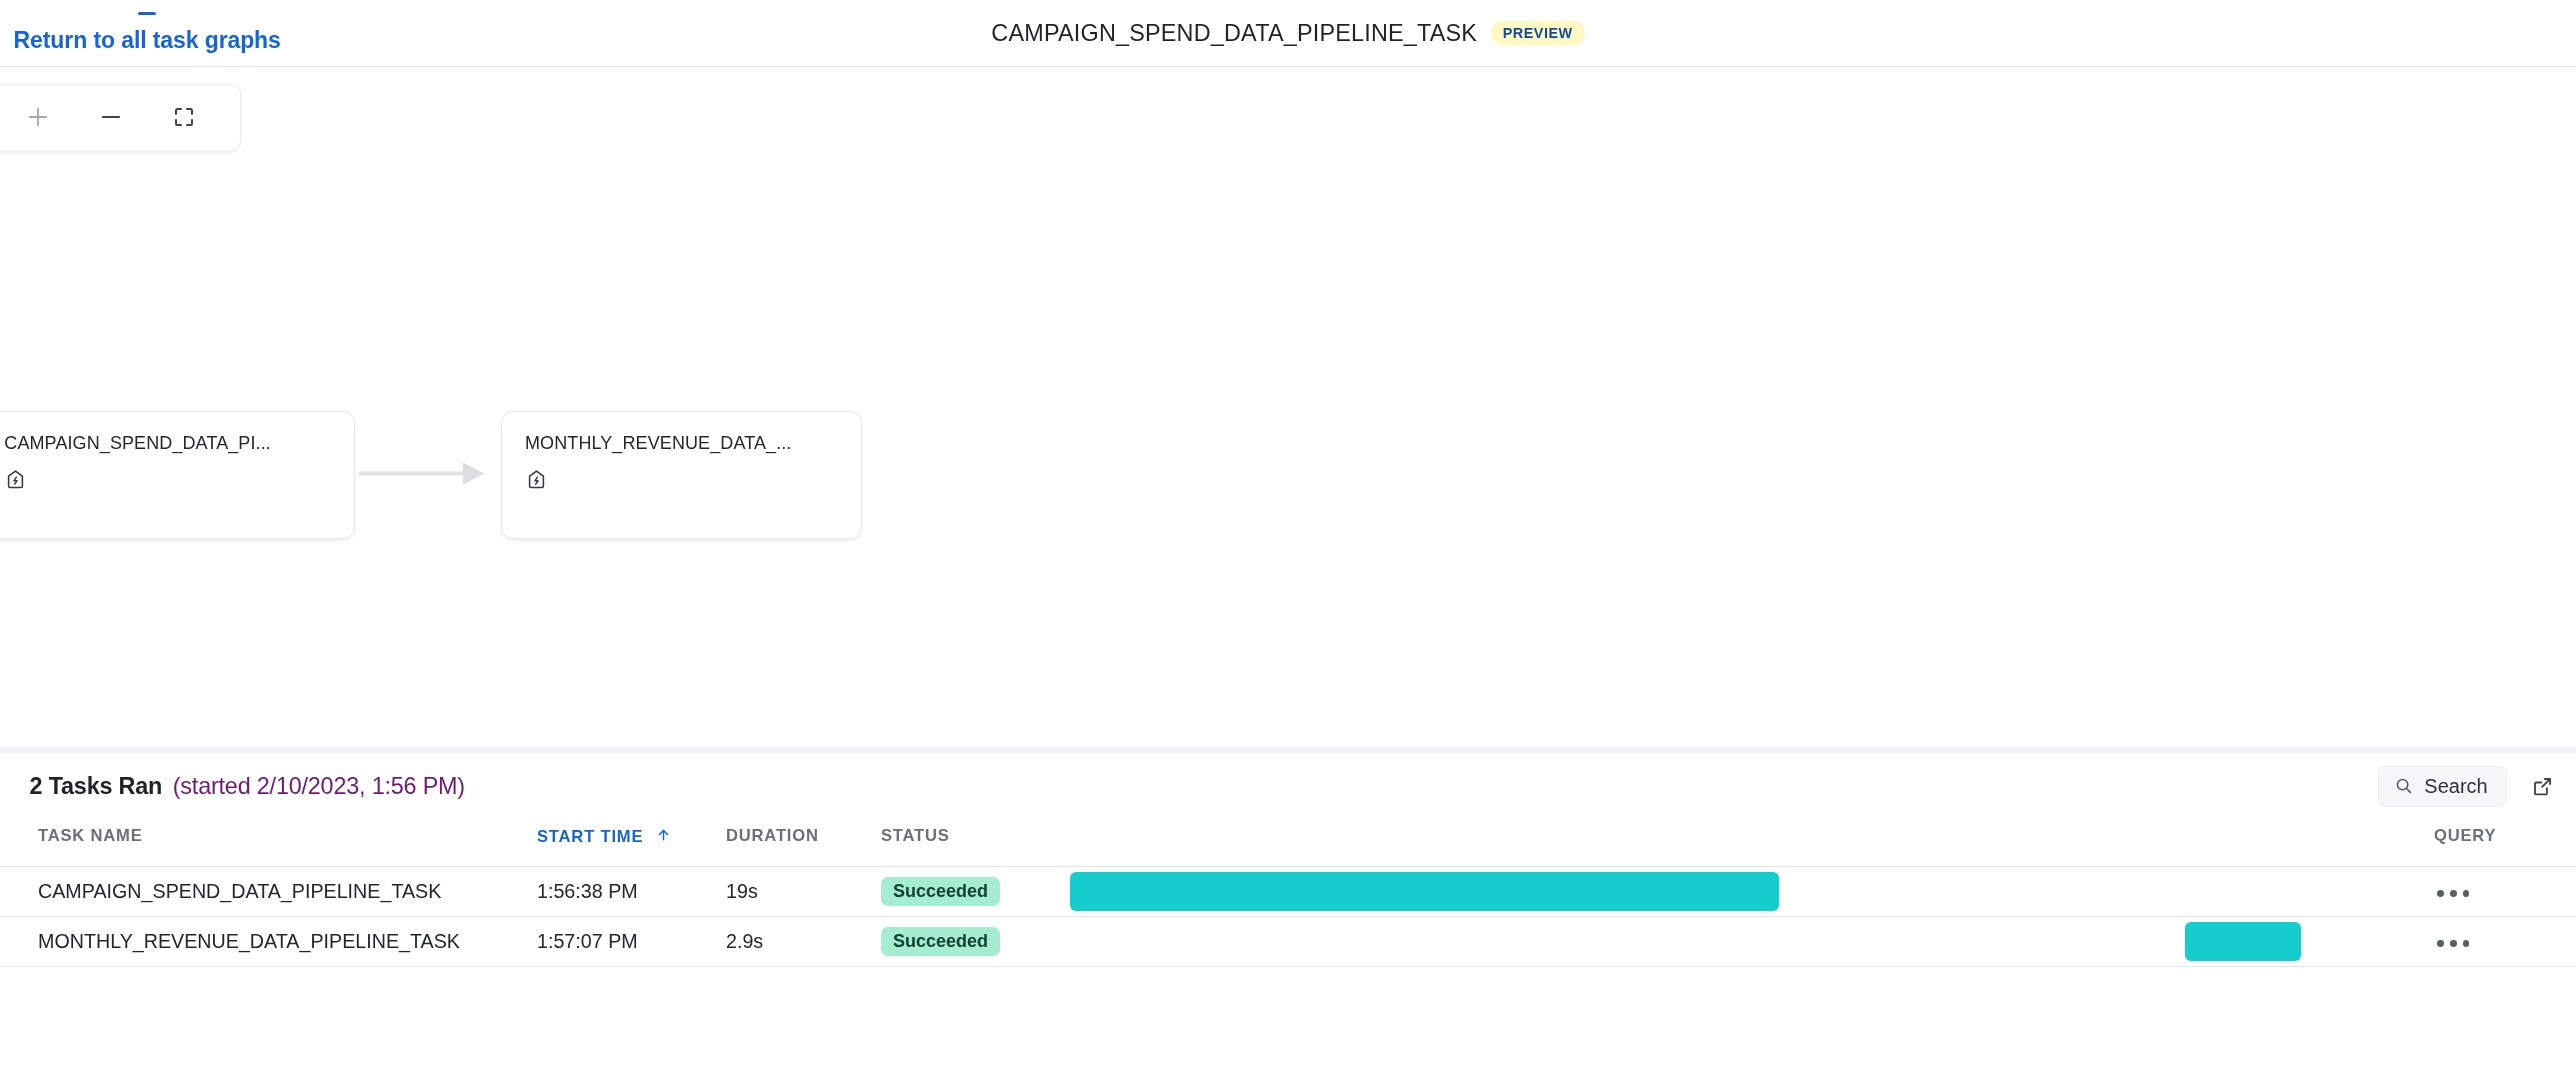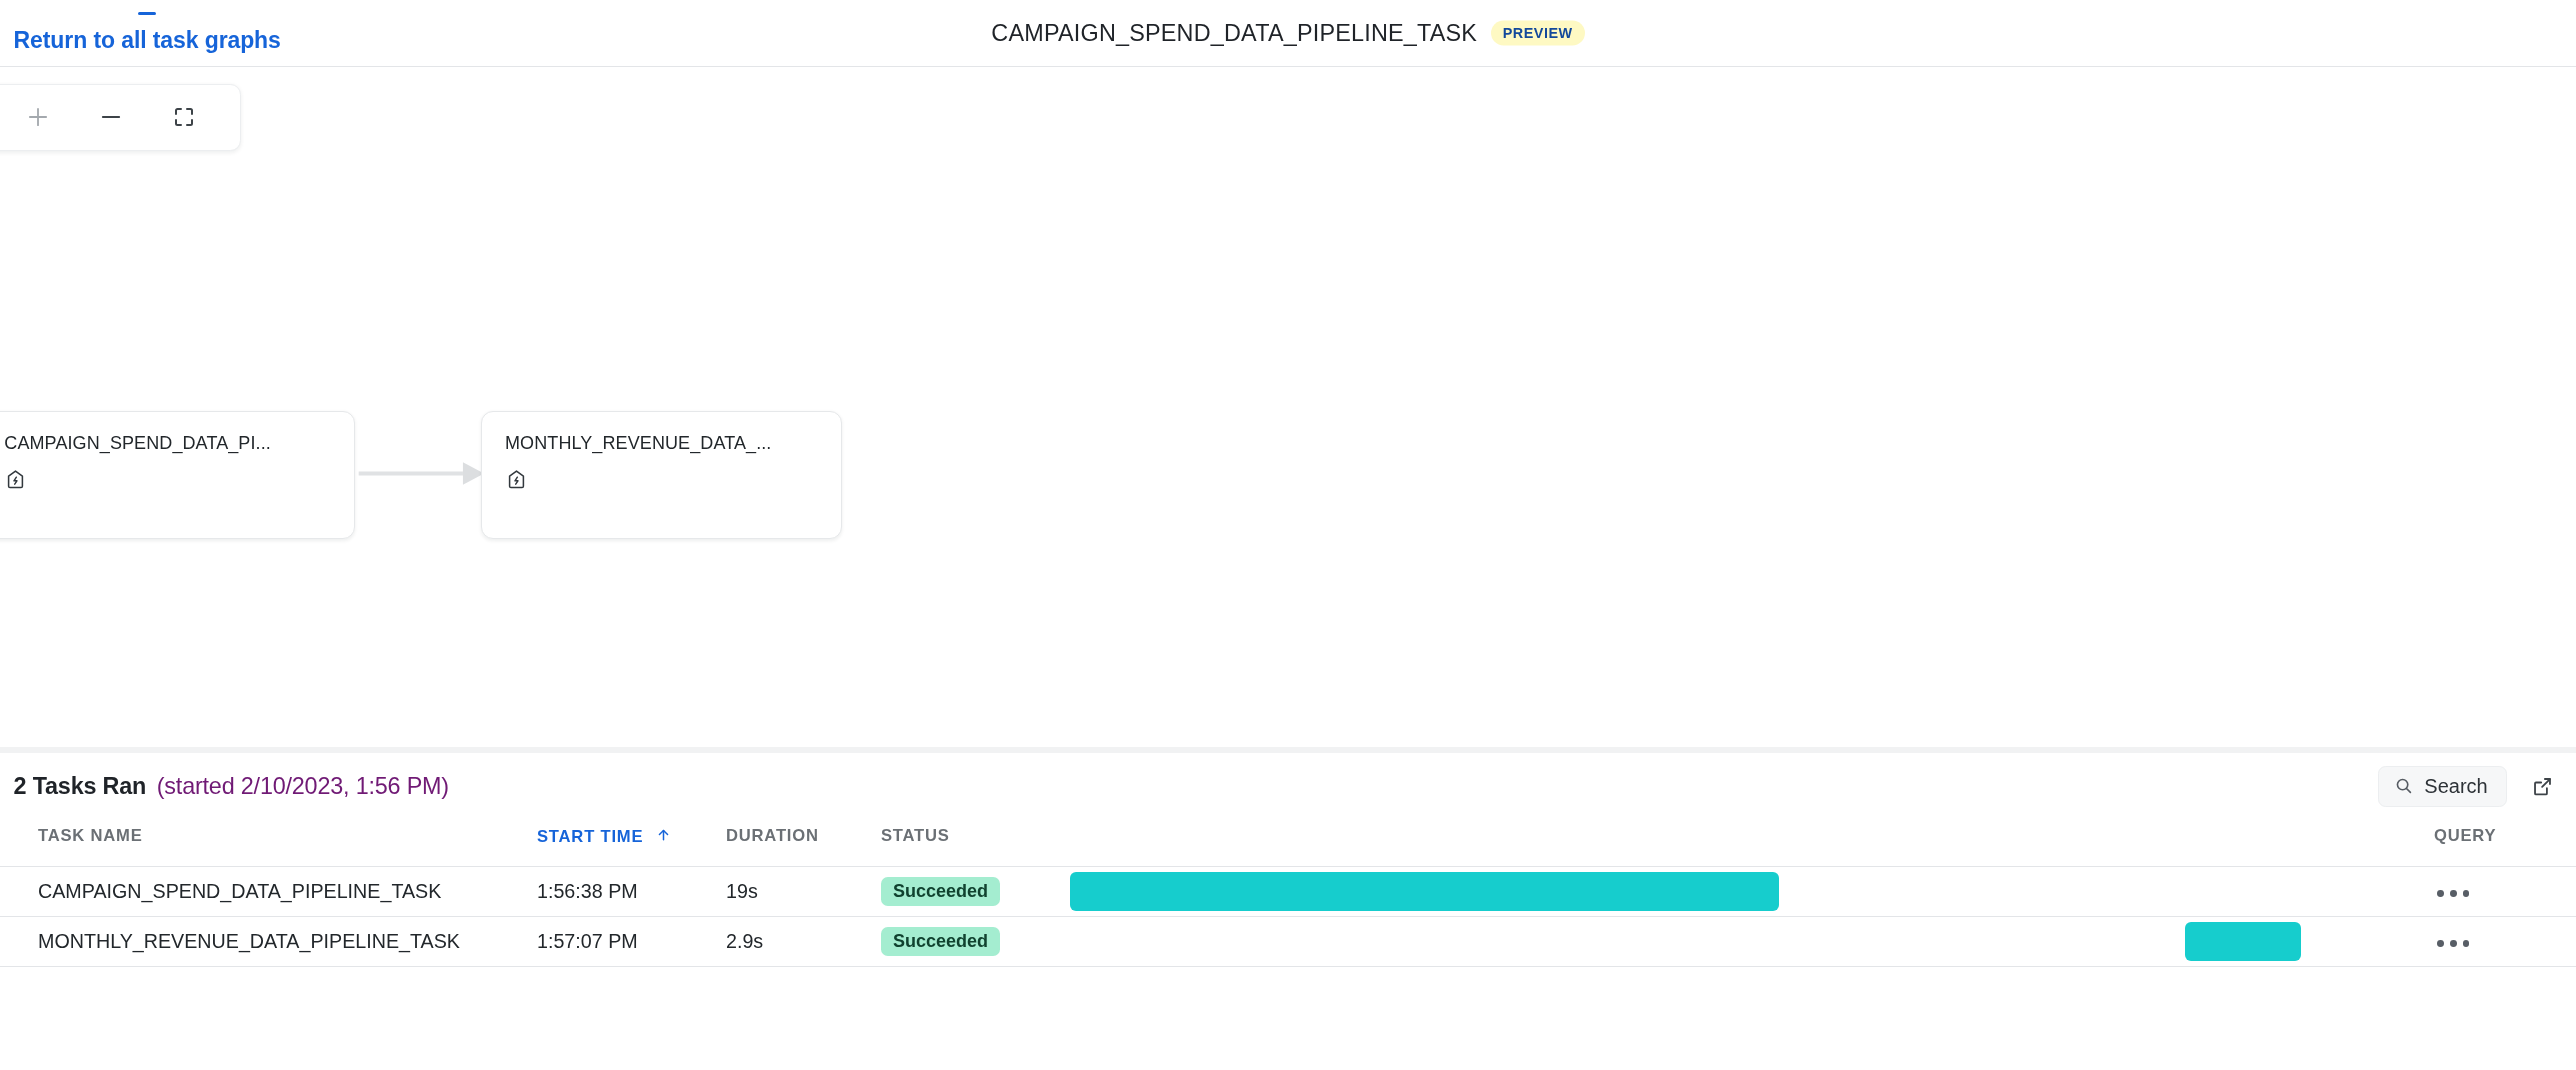--- a/index.html
+++ b/index.html
@@ -151,20 +151,21 @@
   .tasks-section {
     position: relative;
     background: #ffffff;
   }
   .tasks-bar {
     position: relative;
     height: 67px;
     display: flex;
     align-items: center;
     padding: 0 16.6px 0 13.6px;
+    margin-left: 16px;
   }
   .tasks-heading {
     display: flex;
     align-items: baseline;
     gap: 10.6px;
   }
   .tasks-count {
     font-size: 23.4px;
     font-weight: 700;
     color: #1f2328;
@@ -329,21 +330,21 @@
   </svg>
 
   <div class="node" style="left:-19.7px; top:344px; width:375px; height:128px;">
     <div class="node-title">CAMPAIGN_SPEND_DATA_PI...</div>
     <svg class="node-icon" viewBox="0 0 24 24" fill="none" stroke="#32383d" stroke-width="1.6" stroke-linecap="round" stroke-linejoin="round">
       <path d="M12 3.2 4.8 8.4V19a1.4 1.4 0 0 0 1.4 1.4h11.6A1.4 1.4 0 0 0 19.2 19V8.4Z"></path>
       <path d="M12.9 9.6 10.4 13.4h3.1l-2.3 3.5" stroke-width="1.5"></path>
     </svg>
   </div>
 
-  <div class="node" style="left:481px; top:344px; width:361px; height:128px;">
+  <div class="node" style="left:501px; top:344px; width:361px; height:128px;">
     <div class="node-title">MONTHLY_REVENUE_DATA_...</div>
     <svg class="node-icon" viewBox="0 0 24 24" fill="none" stroke="#32383d" stroke-width="1.6" stroke-linecap="round" stroke-linejoin="round">
       <path d="M12 3.2 4.8 8.4V19a1.4 1.4 0 0 0 1.4 1.4h11.6A1.4 1.4 0 0 0 19.2 19V8.4Z"></path>
       <path d="M12.9 9.6 10.4 13.4h3.1l-2.3 3.5" stroke-width="1.5"></path>
     </svg>
   </div>
 
 </div>
 
 <div class="panel-divider"></div>

